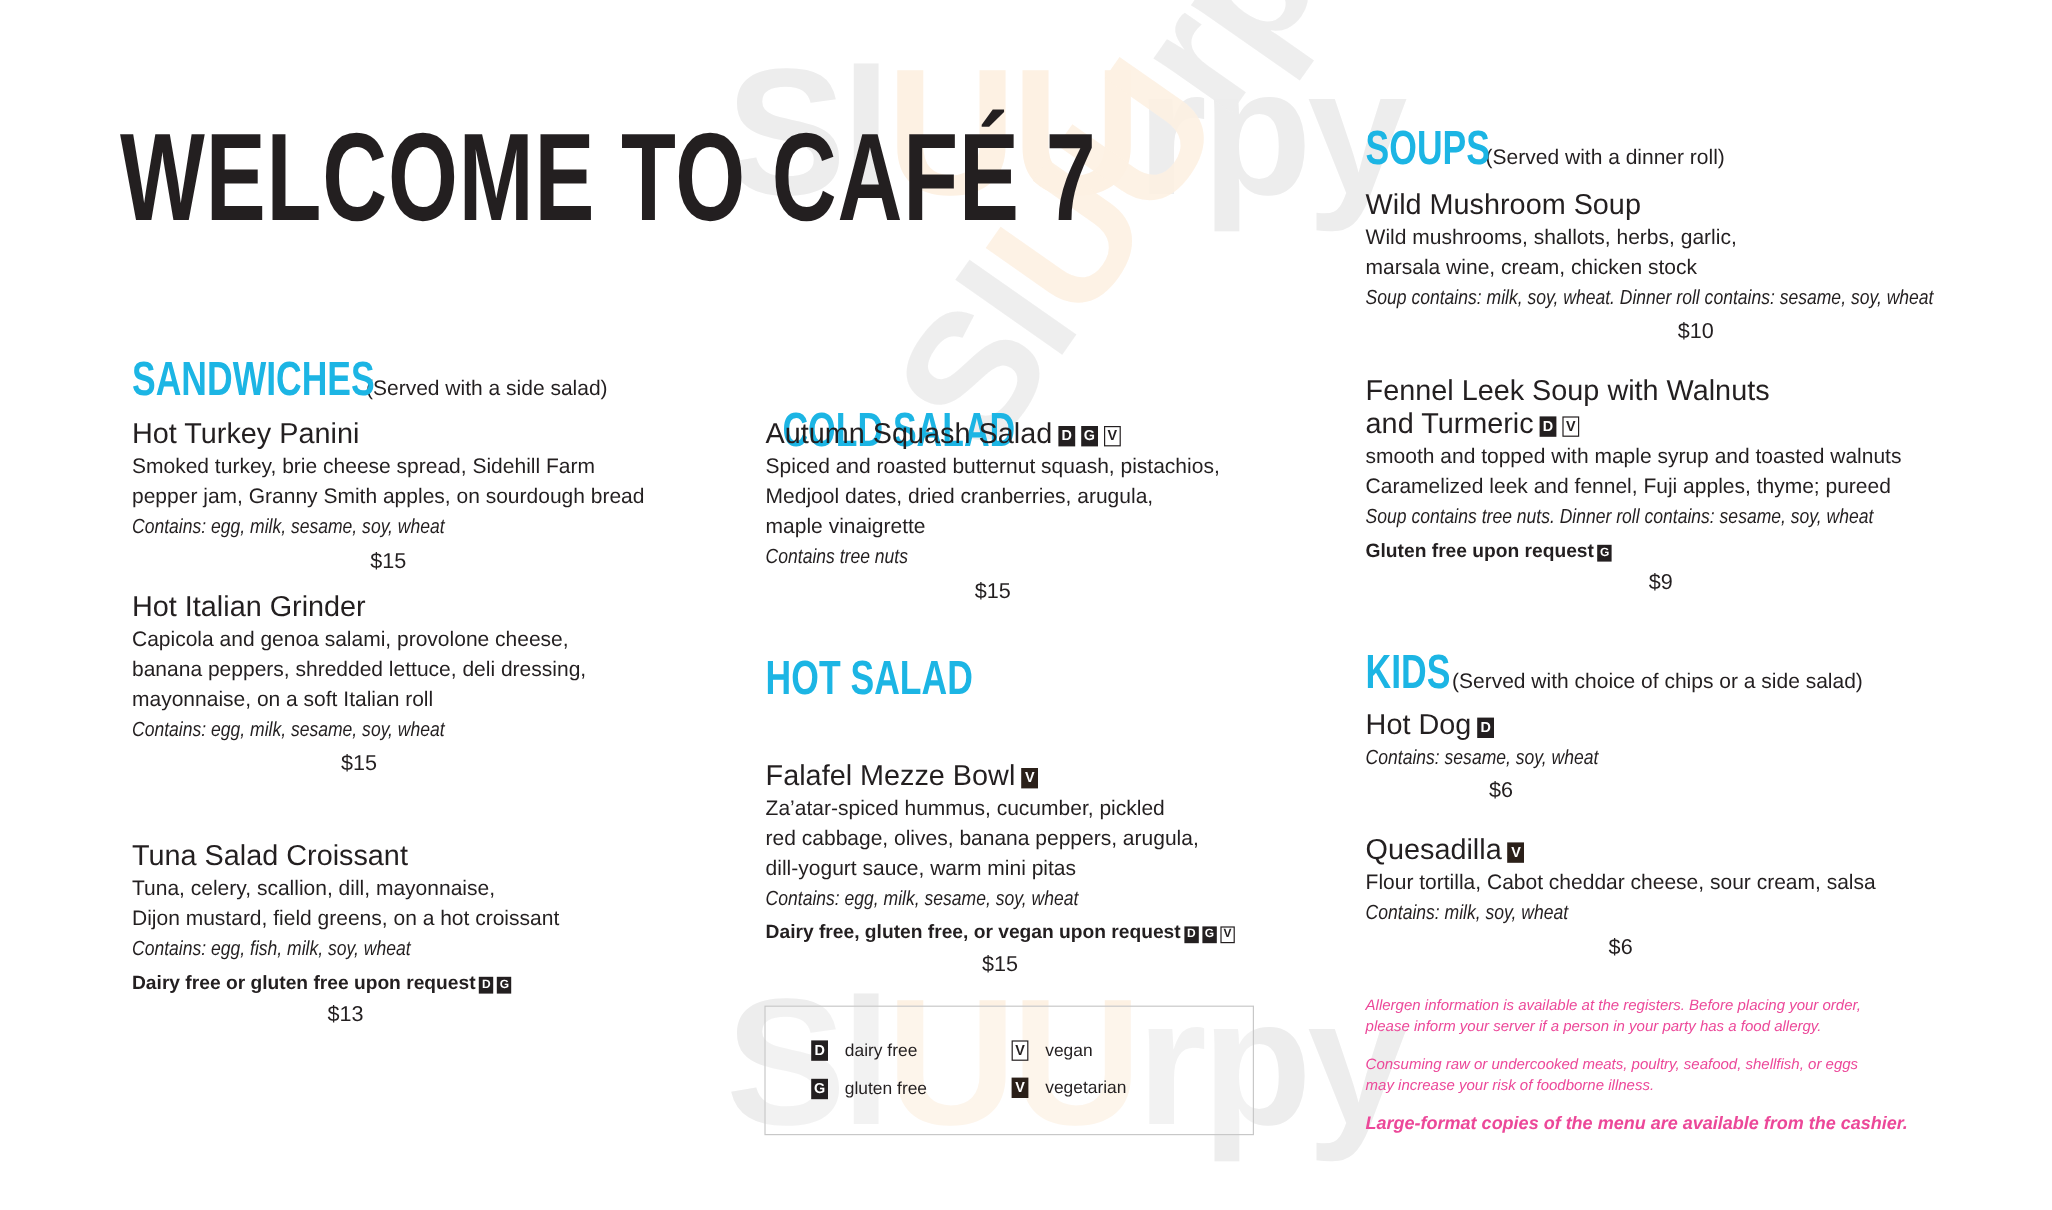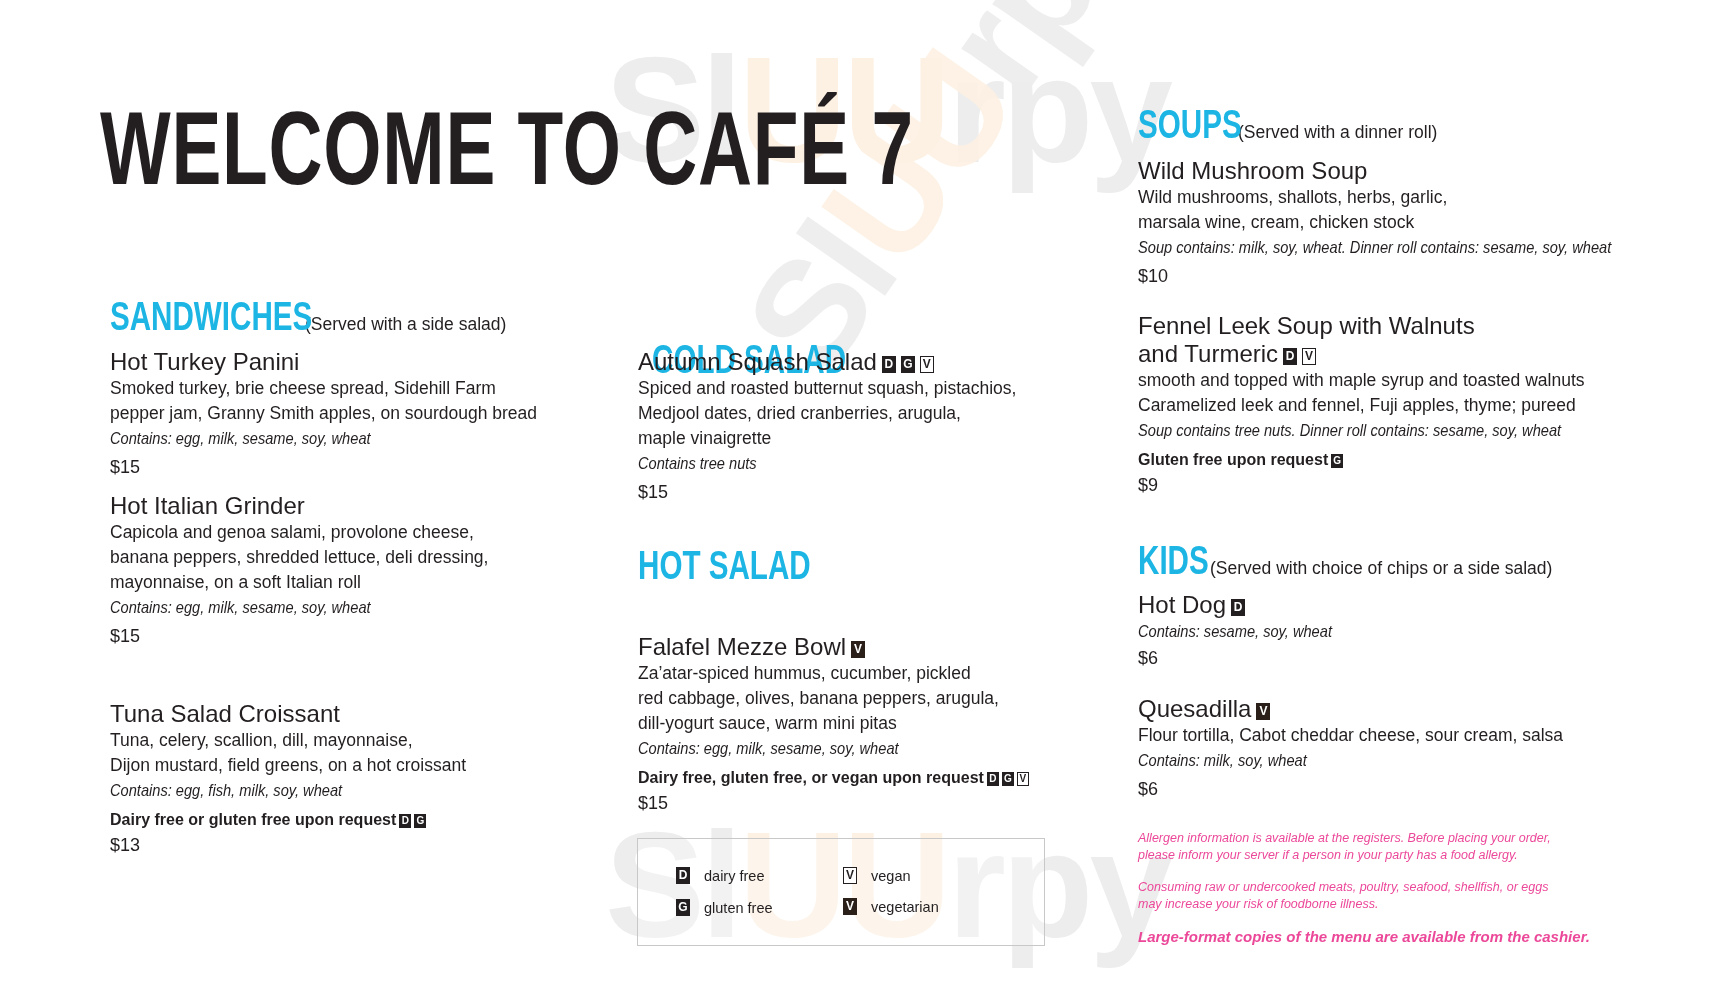--- a/index.html
+++ b/index.html
@@ -32,21 +32,21 @@
     }
     .section-sub { font-size: 17.5px; color: #231f20; vertical-align: baseline; }
     .item { position: absolute; }
     .item-name { font-size: 24px; line-height: 28px; color: #231f20; white-space: nowrap; }
     .item-desc { font-size: 17.5px; line-height: 25px; color: #231f20; white-space: nowrap; }
     .item-contains {
       font-size: 17px; line-height: 25px; font-style: italic; color: #231f20;
       white-space: nowrap; transform: scaleX(0.86); transform-origin: left center;
     }
     .item-request { font-size: 16px; line-height: 22px; font-weight: bold; margin-top: 6px; white-space: nowrap; }
-    .item-price { font-size: 18px; line-height: 28px; color: #231f20; }
+    .item-price { font-size: 18px; line-height: 28px; color: #231f20; text-align: center; }
     .badge {
       display: inline-block; width: 14px; height: 17px; line-height: 17px;
       font-size: 12px; font-weight: bold; text-align: center;
       vertical-align: 2px; margin-left: 5px; box-sizing: border-box;
       font-family: "Liberation Sans", sans-serif;
     }
     .badge.small { width: 12px; height: 14px; line-height: 14px; font-size: 10px; vertical-align: 1px; margin-left: 3px; }
     .badge.filled { background: #231f20; color: #ffffff; }
     .badge.outline { background: #ffffff; color: #231f20; border: 1px solid #231f20; line-height: 15px; }
     .badge.outline.small { line-height: 12px; }

